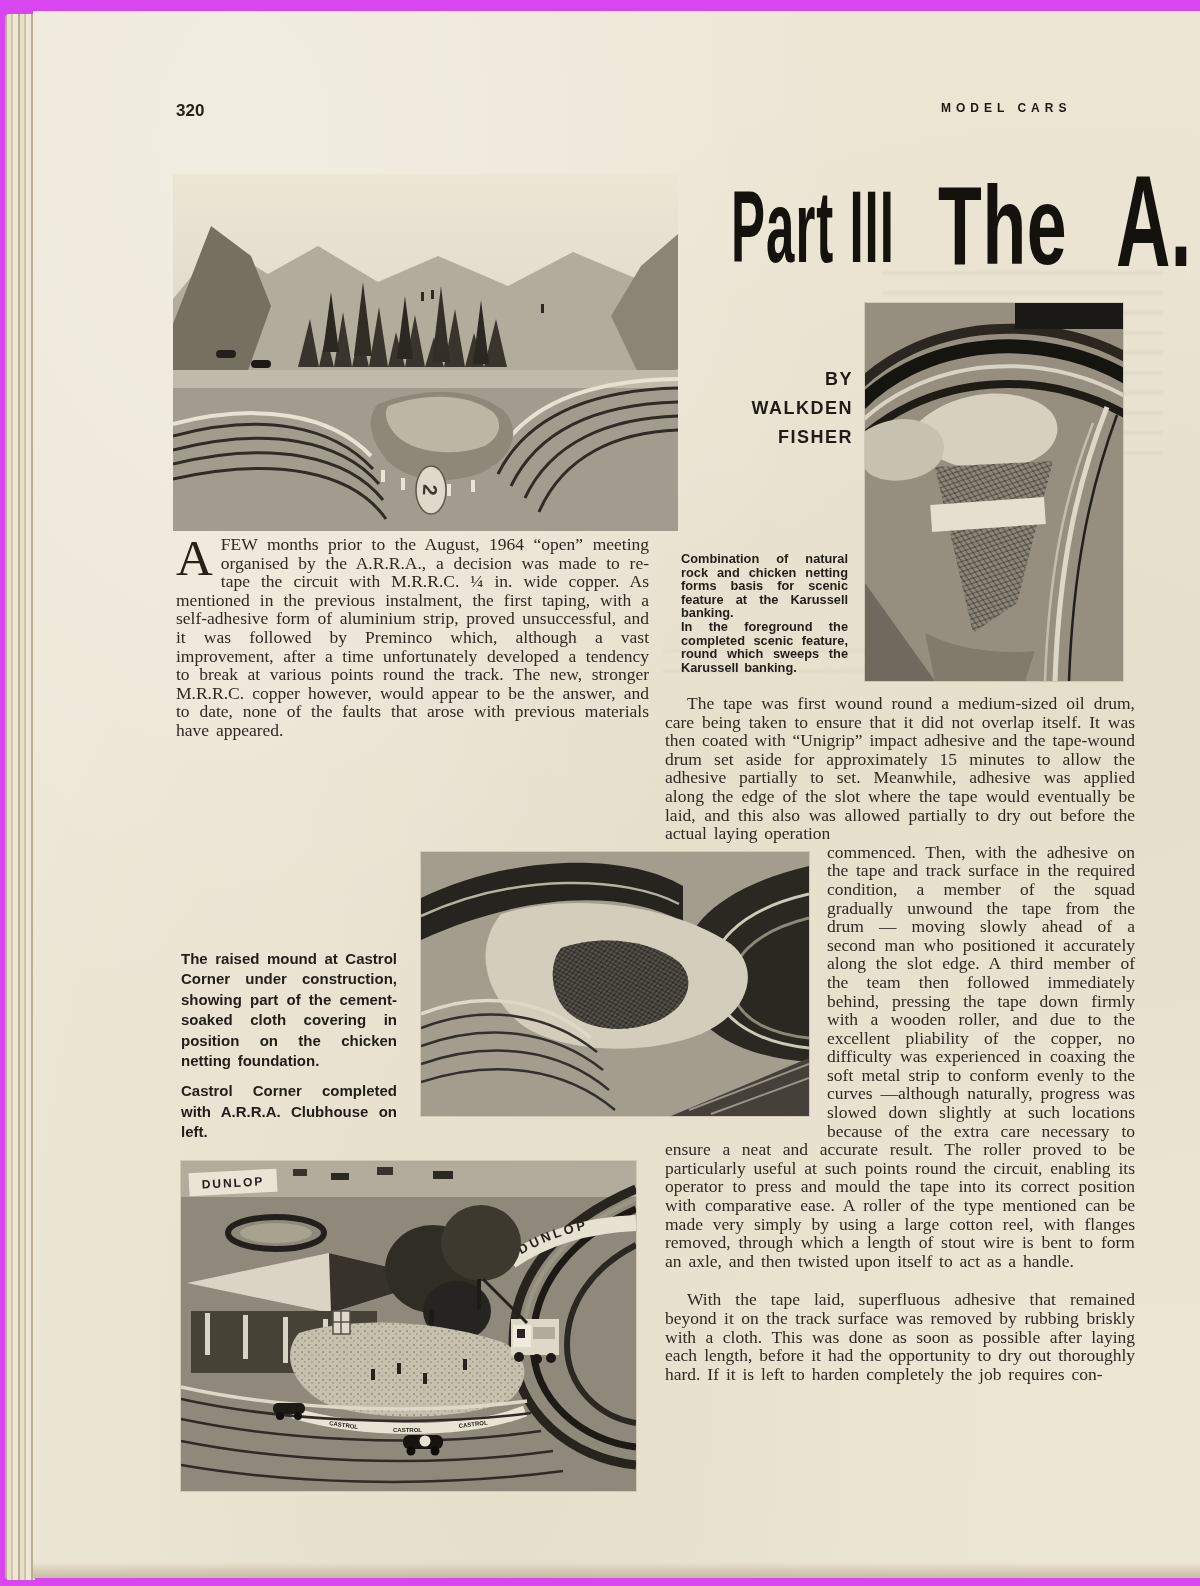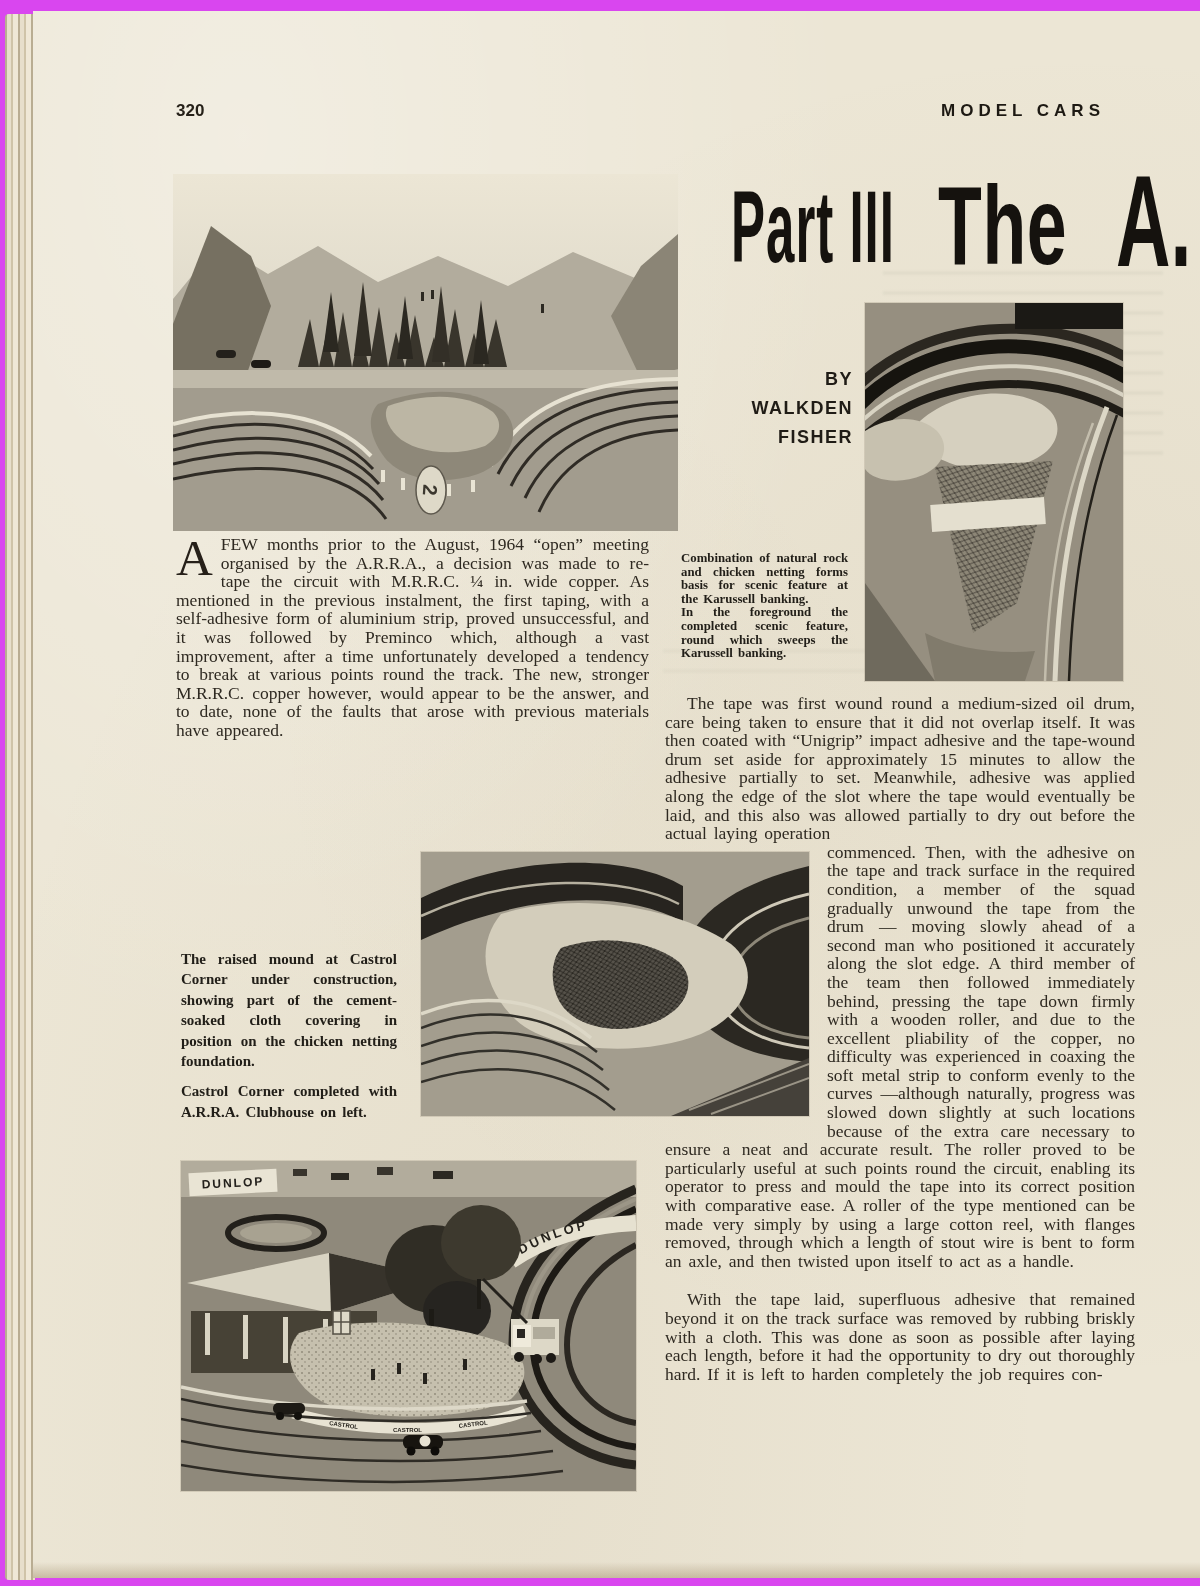--- a/index.html
+++ b/index.html
@@ -16,21 +16,21 @@
      #ece6d5;}
   .paper-bottom-shade{position:absolute;left:0;right:0;bottom:0;height:16px;
      background:linear-gradient(180deg,transparent,rgba(142,120,84,.38));}
   .ghost{position:absolute;opacity:.10;filter:blur(1.2px);pointer-events:none;
      background:repeating-linear-gradient(180deg,rgba(88,99,84,.55) 0 4px,transparent 4px 20px);}
 
   
   .pagenum{position:absolute;left:143px;top:90px;font-family:"Liberation Sans","DejaVu Sans",sans-serif;
      font-weight:bold;font-size:17px;color:#262119;}
   .mag{position:absolute;left:908px;top:90px;font-family:"Liberation Sans","DejaVu Sans",sans-serif;
-     font-weight:bold;font-size:17px;letter-spacing:5px;color:#1d1913;}
+     font-weight:bold;font-size:12px;letter-spacing:5px;color:#1d1913;}
 
   
   .headline span{position:absolute;font-family:"Liberation Sans","DejaVu Sans",sans-serif;
      font-weight:bold;color:#15120e;white-space:nowrap;}
   .t-part{left:698px;top:166px;font-size:102px;line-height:100px;transform:scaleX(.50);transform-origin:0 0;letter-spacing:2px;}
   .t-the{left:905px;top:160px;font-size:112px;line-height:110px;transform:scaleX(.64);transform-origin:0 0;letter-spacing:1px;}
   .t-a{left:1083px;top:146px;font-size:130px;line-height:128px;transform:scaleX(.58);transform-origin:0 0;}
 
   .byline{position:absolute;left:655px;top:354px;width:165px;text-align:right;
      font-family:"Liberation Sans","DejaVu Sans",sans-serif;font-weight:bold;font-size:18px;
@@ -43,21 +43,21 @@
   .ph-bottomleft{left:148px;top:1150px;width:455px;height:330px;}
   .photo svg{display:block;width:100%;height:100%;}
 
   
   .leftcol{position:absolute;left:143px;top:524px;width:473px;font-size:17.5px;line-height:18.6px;
      color:#2e2921;text-align:justify;word-spacing:2.5px;}
   .leftcol p{margin:0;}
   .leftcol p.cont{margin-top:2px;text-indent:20px;}
   .dropcap{float:left;font-size:51px;line-height:40px;padding:3px 8px 0 0;color:#262019;}
 
-  .cap{position:absolute;font-family:Liberation Serif, serif;font-weight:bold;
+  .cap{position:absolute;font-family:Liberation Sans, sans-serif;font-weight:bold;
      color:#211e18;text-align:justify;}
   .cap p{margin:0;}
   .cap-karussell{left:648px;top:541px;width:167px;font-size:12.8px;line-height:13.6px;word-spacing:2px;}
   .cap-castrol{left:148px;top:938px;width:216px;font-size:15px;line-height:20.4px;word-spacing:2.5px;}
   .cap-castrol p + p{margin-top:10px;}
 
   .rightcol{position:absolute;left:632px;top:683px;width:470px;font-size:17.5px;line-height:18.6px;
      color:#2e2921;text-align:justify;word-spacing:2.5px;}
   .rightcol p{margin:0;}
   .rightcol p.indent{text-indent:22px;}

